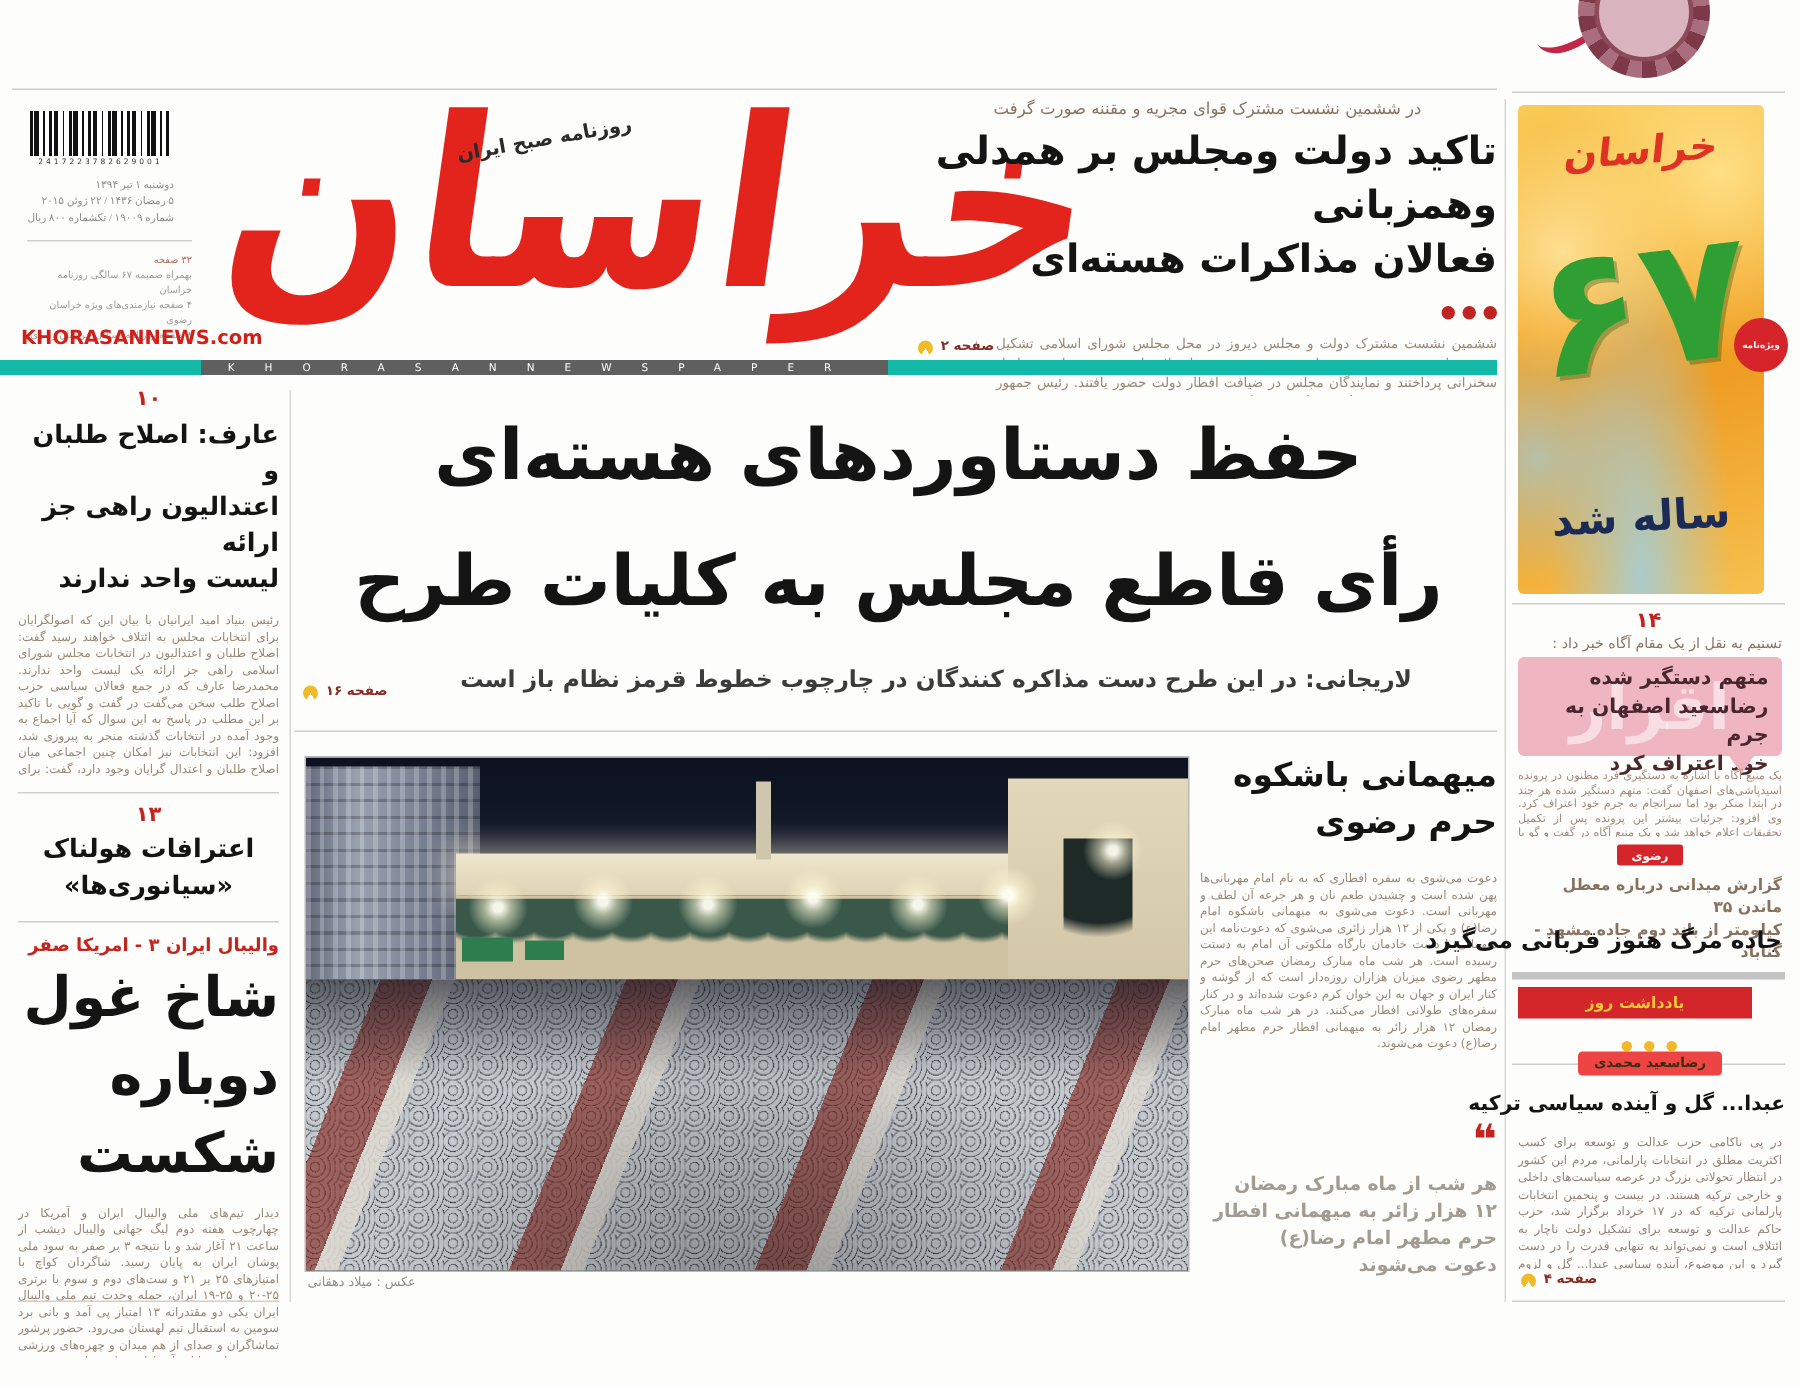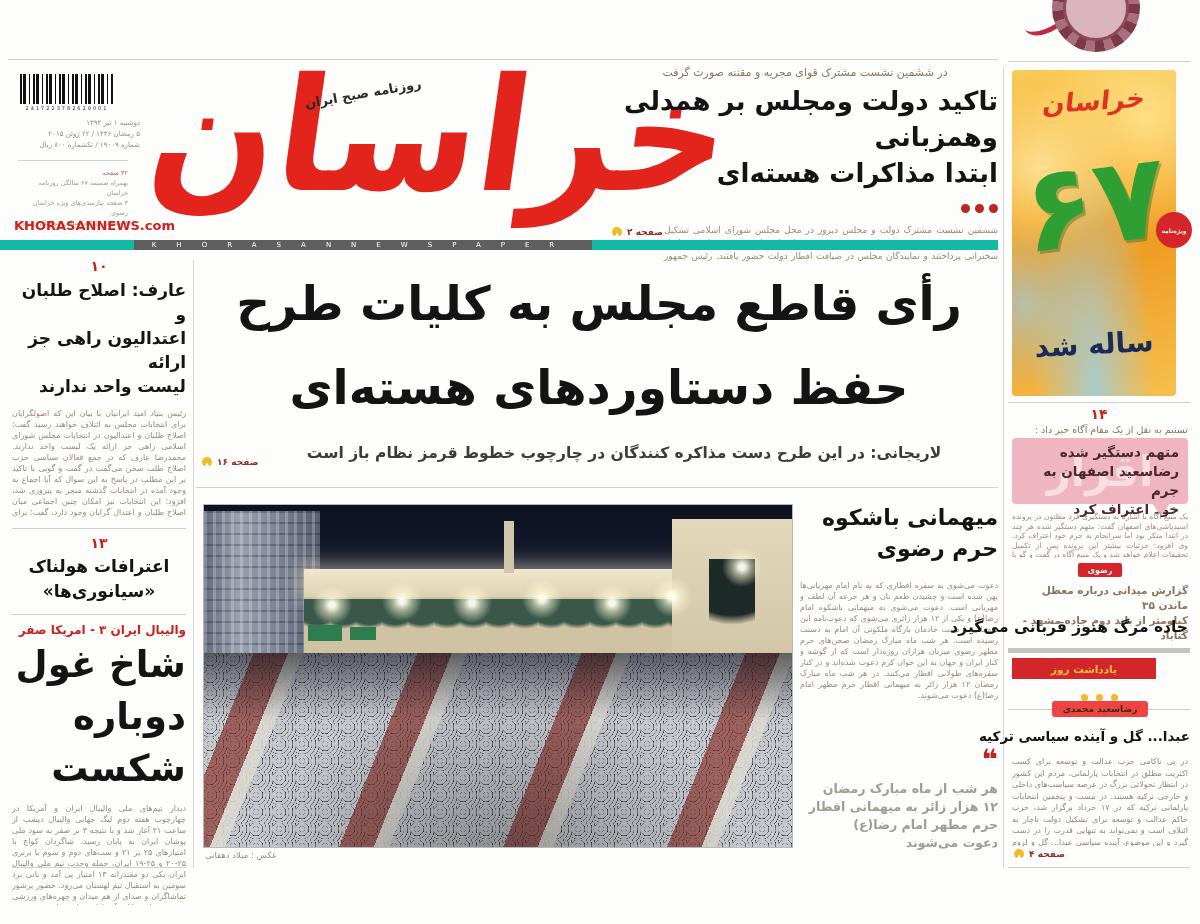--- a/index.html
+++ b/index.html
@@ -89,42 +89,42 @@
 <div class="page">
 
   <div class="abs hr" style="left:8px;top:59px;width:990px;"></div>
   <div class="abs hr" style="left:1008px;top:61px;width:182px;"></div>
 
   <div class="abs swoosh" style="left:1022px;top:2px;width:48px;height:26px;"></div>
   <div class="abs stamp" style="left:1052px;top:-36px;width:88px;height:88px;"></div>
 
   <div class="abs barcode" style="left:20px;top:74px;width:94px;height:30px;"></div>
   <div class="abs" style="left:20px;top:105px;width:94px;font-size:5px;letter-spacing:2px;color:#333;text-align:center;">2417223782629001</div>
-  <div class="abs rtl" style="left:28px;top:118px;width:112px;font-size:7px;line-height:11px;color:#8d8d8d;text-align:right;">
+  <div class="abs rtl" style="left:4px;top:118px;width:112px;font-size:7px;line-height:11px;color:#8d8d8d;text-align:right;font-family:Liberation Serif, serif;">
     <div>دوشنبه ۱ تیر ۱۳۹۴</div>
     <div>۵ رمضان ۱۴۳۶ / ۲۲ ژوئن ۲۰۱۵</div>
     <div>شماره ۱۹۰۰۹ / تکشماره ۸۰۰ ریال</div>
   </div>
   <div class="abs hr" style="left:18px;top:160px;width:110px;"></div>
   <div class="abs rtl" style="left:16px;top:168px;width:112px;font-size:6.5px;line-height:10px;color:#9a9a9a;text-align:right;">
     <div style="color:#b06a60;">۳۲ صفحه</div>
     <div>بهمراه ضمیمه ۶۷ سالگی روزنامه خراسان</div>
     <div>۴ صفحه نیازمندی‌های ویژه خراسان رضوی</div>
     <div>۸ صفحه روزنامه استانی خراسان رضوی</div>
   </div>
   <div class="abs" style="left:14px;top:218px;font-size:13px;font-weight:900;color:#d0201a;">KHORASANNEWS.com</div>
 
   <div class="abs logo" style="left:150px;top:55px;width:470px;height:185px;">خراسان</div>
   <div class="abs" style="left:288px;top:86px;width:150px;font-size:13px;font-weight:bold;color:#2a2a2a;transform:rotate(-10deg);text-align:center;">روزنامه صبح ایران</div>
 
   <div class="abs rtl" style="left:612px;top:66px;width:386px;">
     <div class="kick" style="font-size:11px;text-align:center;">در ششمین نشست مشترک قوای مجریه و مقننه صورت گرفت</div>
     <div class="headline" style="font-size:26px;line-height:36px;text-align:right;margin-top:4px;">
       <div>تاکید دولت ومجلس بر همدلی وهمزبانی</div>
-      <div>ابتدا مذاکرات هسته‌ای</div>
+      <div>فعالان مذاکرات هسته‌ای</div>
     </div>
     <div class="dots" style="text-align:right;margin-top:7px;"><span></span><span></span><span></span></div>
     <div class="bodytxt just" style="margin-top:7px;height:40px;font-size:9px;line-height:13px;padding-left:52px;">ششمین نشست مشترک دولت و مجلس دیروز در محل مجلس شورای اسلامی تشکیل شد. در این نشست حسن روحانی رئیس جمهور و علی لاریجانی رئیس مجلس به ایراد سخنرانی پرداختند و نمایندگان مجلس در ضیافت افطار دولت حضور یافتند. رئیس جمهور در حاشیه این نشست در گفت و گو با خبرنگاران درباره تعامل دو قوه و نشست مشترک دولت و مجلس ...</div>
   </div>
   <div class="abs" style="left:612px;top:221px;">
     <span class="parrow"></span>
     <span class="plabel">صفحه ۲</span>
   </div>
 
   <div class="abs strip" style="left:0;top:240px;width:998px;height:10px;">
@@ -153,22 +153,22 @@
     <div class="headline" style="font-size:37px;line-height:52px;text-align:right;margin-top:2px;">
       <div>شاخ غول</div>
       <div>دوباره</div>
       <div>شکست</div>
     </div>
     <div class="bodytxt just" style="margin-top:8px;height:102px;">دیدار تیم‌های ملی والیبال ایران و آمریکا در چهارچوب هفته دوم لیگ جهانی والیبال دیشب از ساعت ۲۱ آغاز شد و با نتیجه ۳ بر صفر به سود ملی پوشان ایران به پایان رسید. شاگردان کواچ با امتیازهای ۲۵ بر ۲۱ و ست‌های دوم و سوم با برتری ۲۵-۲۰ و ۲۵-۱۹ ایران، حمله وحدت تیم ملی والیبال ایران یکی دو مقتدرانه ۱۳ امتیاز پی آمد و بانی برد سومین به استقبال تیم لهستان می‌رود. حضور پرشور تماشاگران و صدای از هم میدان و چهره‌های ورزشی و تشویق‌های جانانه آن‌ها از حمله تصاویر دیدنی در سالن ۱۲ هزار نفری آزادی بود ...</div>
   </div>
   <div class="abs hr" style="left:12px;top:867px;width:174px;"></div>
 
   <div class="abs rtl headline" style="left:200px;top:262px;width:798px;text-align:center;font-size:47px;line-height:84px;">
+    <div>حفظ دستاوردهای هسته‌ای</div>
     <div>رأی قاطع مجلس به کلیات طرح</div>
-    <div>حفظ دستاوردهای هسته‌ای</div>
   </div>
   <div class="abs rtl" style="left:250px;top:444px;width:748px;text-align:center;font-size:15.5px;font-weight:bold;color:#3c3c3c;">لاریجانی: در این طرح دست مذاکره کنندگان در چارچوب خطوط قرمز نظام باز است</div>
   <div class="abs" style="left:202px;top:451px;">
     <span class="parrow"></span>
     <span class="plabel">صفحه ۱۶</span>
   </div>
   <div class="abs hr" style="left:196px;top:487px;width:802px;"></div>
 
   <div class="abs photo" style="left:203px;top:504px;width:588px;height:342px;">
     <div class="abs towers" style="left:0;top:6px;width:116px;height:172px;"></div>
@@ -232,21 +232,21 @@
   <div class="abs" style="left:1078px;top:563px;width:44px;height:14px;background:#d5252b;color:#fff;font-size:8px;font-weight:bold;display:flex;align-items:center;justify-content:center;border-radius:2px;">رضوی</div>
 
   <div class="abs rtl kick" style="left:1012px;top:583px;width:176px;font-size:10.5px;line-height:15px;font-weight:bold;text-align:right;">
     <div>گزارش میدانی درباره معطل ماندن ۳۵</div>
     <div>کیلومتر از باند دوم جاده مشهد - گناباد</div>
   </div>
   <div class="abs rtl headline" style="left:1012px;top:618px;width:176px;font-size:15.5px;text-align:right;white-space:nowrap;">جاده مرگ هنوز قربانی می‌گیرد</div>
 
   <div class="abs" style="left:1008px;top:648px;width:182px;height:5px;background:#c3c3c3;"></div>
 
-  <div class="abs redbar" style="left:1012px;top:658px;width:144px;height:21px;">یادداشت روز</div>
+  <div class="abs redbar" style="left:1012px;top:658px;width:156px;height:21px;">یادداشت روز</div>
   <div class="abs ydots" style="left:1008px;top:686px;width:182px;text-align:center;"><span></span><span></span><span></span></div>
   <div class="abs hr" style="left:1008px;top:709px;width:182px;"></div>
   <div class="abs ybadge" style="left:1052px;top:701px;width:96px;height:16px;">رضاسعید محمدی</div>
   <div class="abs rtl headline" style="left:1010px;top:728px;width:180px;font-size:13.5px;text-align:center;white-space:nowrap;">عبدا... گل و آینده سیاسی ترکیه</div>
   <div class="abs rtl bodytxt just" style="left:1012px;top:756px;width:176px;height:90px;font-size:8px;line-height:11.5px;color:#97837a;">در پی ناکامی حزب عدالت و توسعه برای کسب اکثریت مطلق در انتخابات پارلمانی، مردم این کشور در انتظار تحولاتی بزرگ در عرصه سیاست‌های داخلی و خارجی ترکیه هستند. در بیست و پنجمین انتخابات پارلمانی ترکیه که در ۱۷ خرداد برگزار شد، حزب حاکم عدالت و توسعه برای تشکیل دولت ناچار به ائتلاف است و نمی‌تواند به تنهایی قدرت را در دست گیرد و این موضوع، آینده سیاسی عبدا... گل و لزوم بازنگری در قانون اساسی و تغییر نظام پارلمانی ...</div>
   <div class="abs" style="left:1014px;top:843px;">
     <span class="parrow"></span>
     <span class="plabel">صفحه ۴</span>
   </div>
   <div class="abs hr" style="left:1008px;top:867px;width:182px;"></div>

